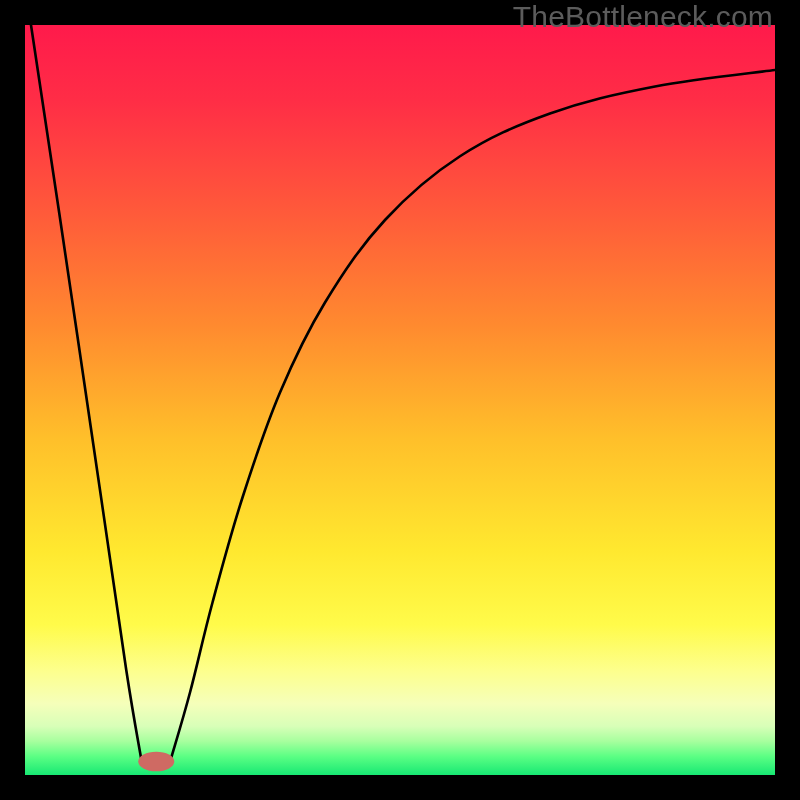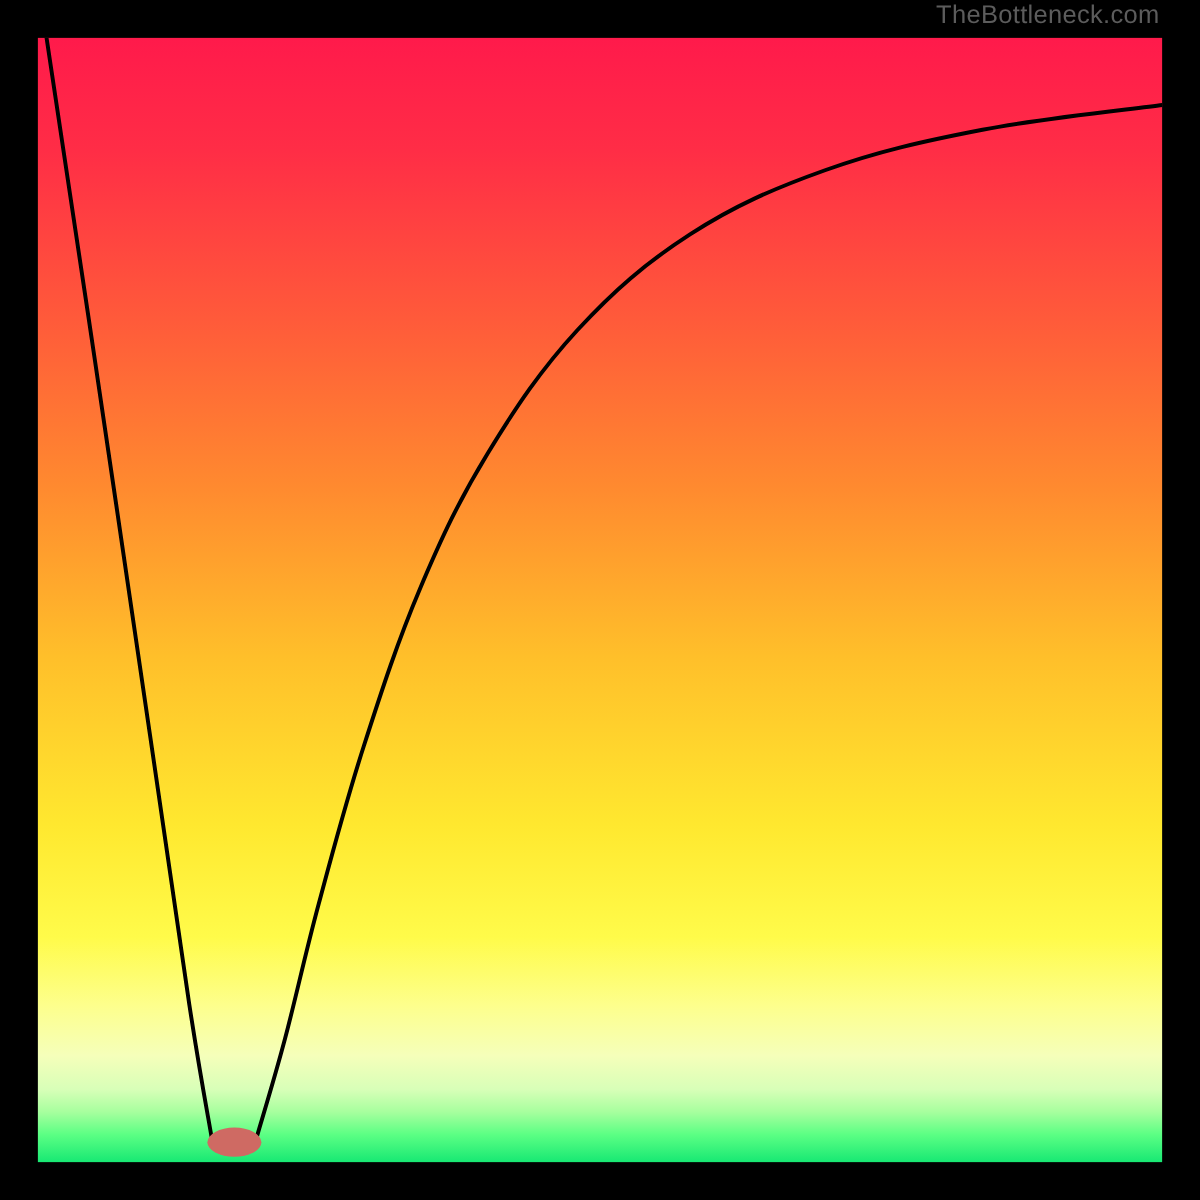--- a/index.html
+++ b/index.html
@@ -30,21 +30,21 @@
     inset: 0;
   }
   .svg-layer {
     position: absolute;
     inset: 0;
   }
   .watermark {
     position: absolute;
     top: 0px;
     right: 27px;
-    font-size: 17px;
+    font-size: 30px;
     font-weight: 400;
     color: #5c5c5c;
     letter-spacing: 0.2px;
     user-select: none;
   }
 </style>
 </head>
 <body>
 
 <div class="frame">

